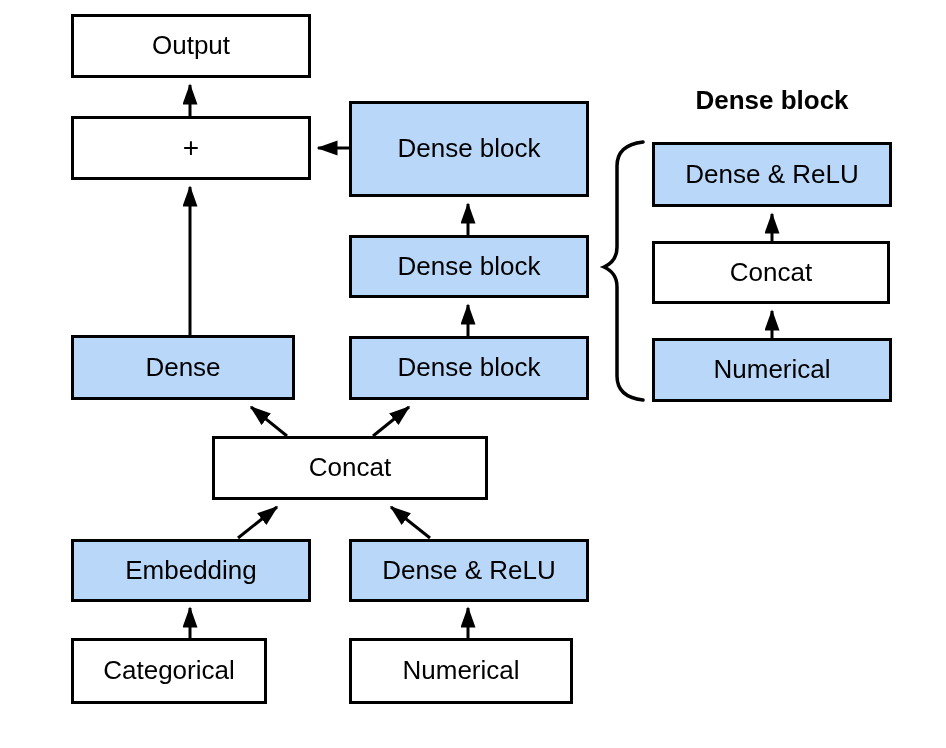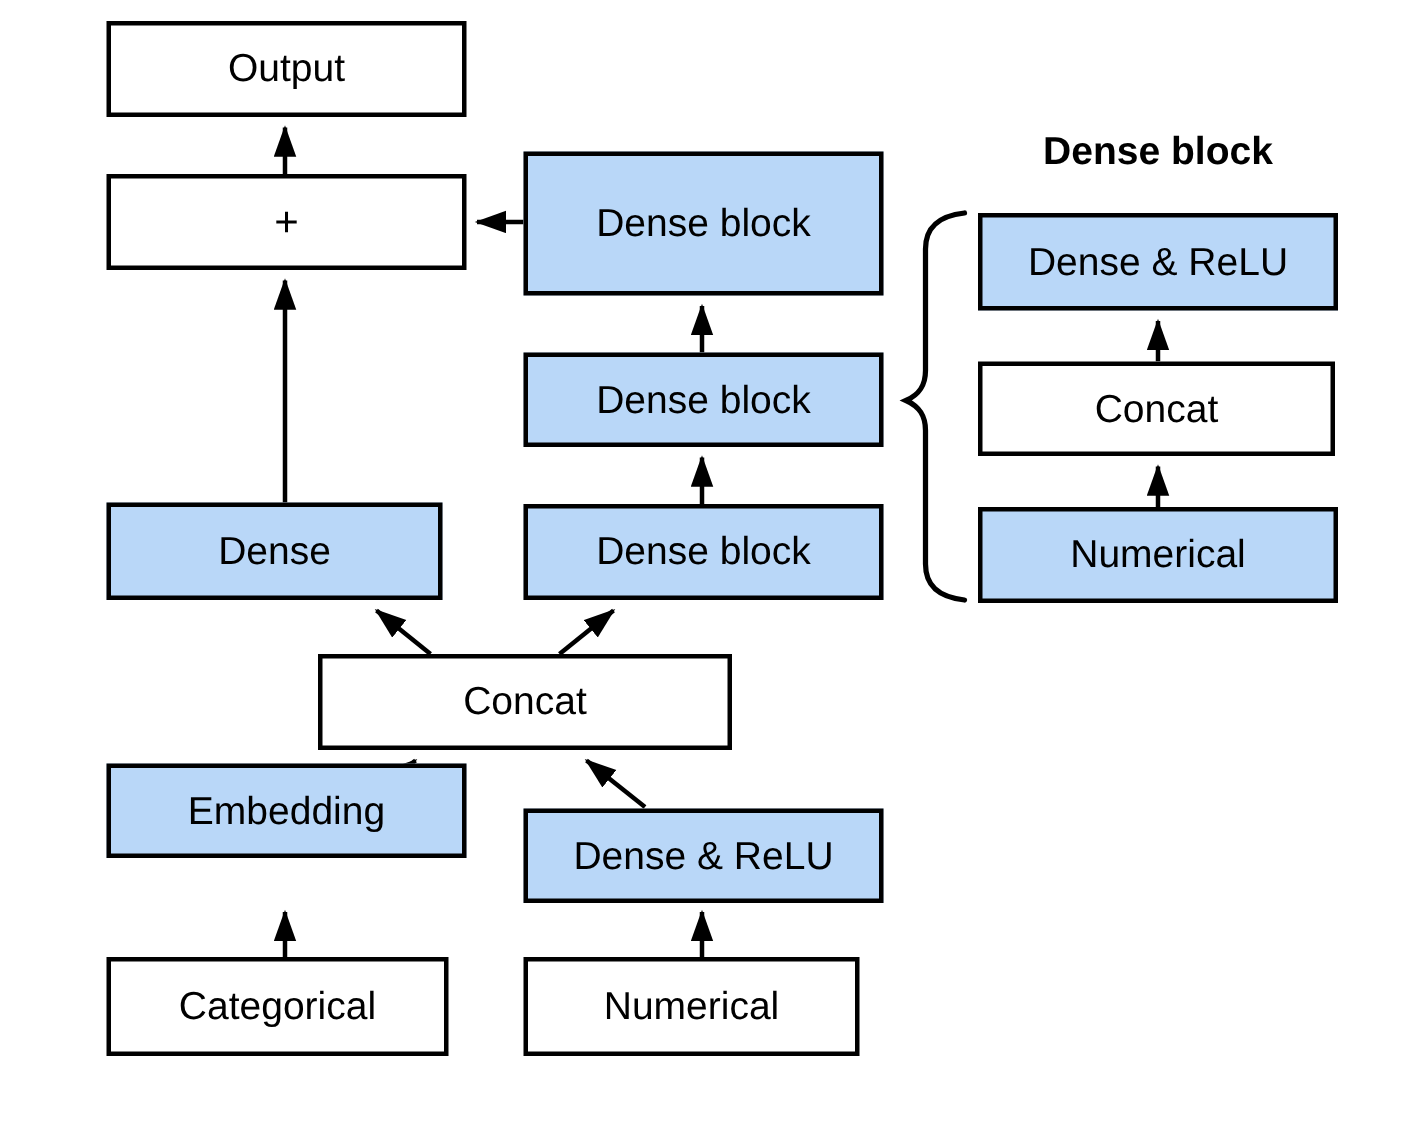--- a/index.html
+++ b/index.html
@@ -125,29 +125,29 @@
   </div>
 
   <div class="node blue" style="left:652px; top:338px; width:240px; height:64px">
     <span>Numerical</span>
   </div>
 
   <div class="node white" style="left:212px; top:436px; width:276px; height:64px">
     <span>Concat</span>
   </div>
 
-  <div class="node blue" style="left:71px; top:509px; width:240px; height:63px">
+  <div class="node blue" style="left:71px; top:539px; width:240px; height:63px">
     <span>Embedding</span>
   </div>
 
   <div class="node blue" style="left:349px; top:539px; width:240px; height:63px">
     <span>Dense &amp; ReLU</span>
   </div>
 
-  <div class="node white" style="left:71px; top:638px; width:228px; height:66px">
+  <div class="node white" style="left:71px; top:638px; width:196px; height:66px">
     <span>Categorical</span>
   </div>
 
   <div class="node white" style="left:349px; top:638px; width:224px; height:66px">
     <span>Numerical</span>
   </div>
 
 </div>
 
 </body></html>

